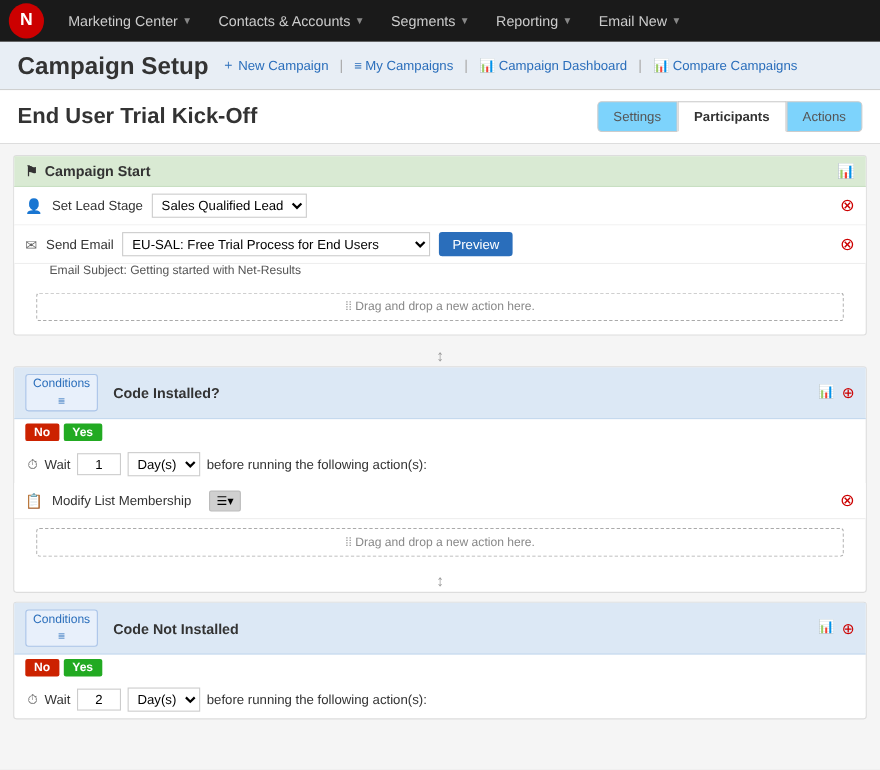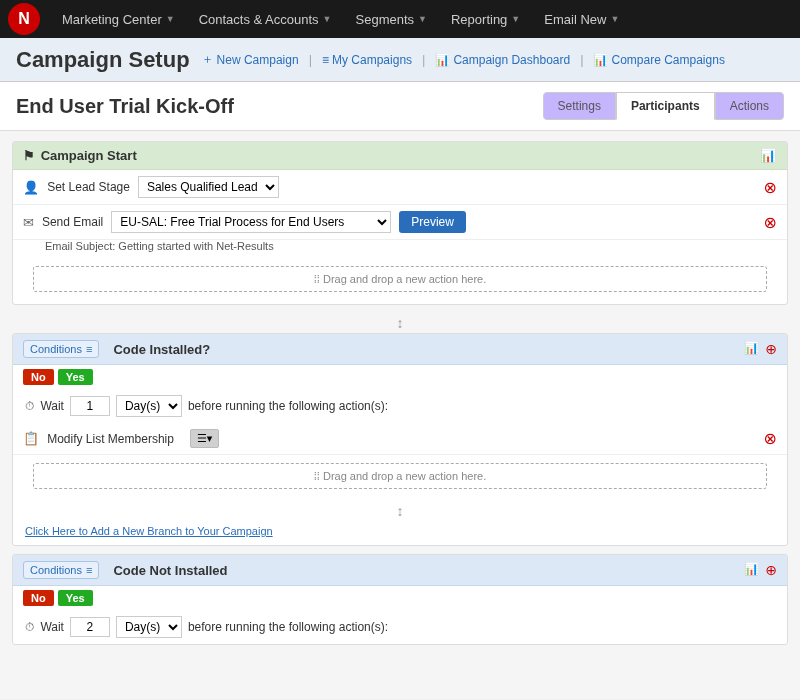--- a/index.html
+++ b/index.html
@@ -61,21 +61,21 @@
     }
     .campaign-name {
       font-size: 20px; font-weight: bold; color: #333;
     }
     .tab-group {
       display: flex;
     }
     .tab-btn {
       padding: 6px 14px;
       border: 1px solid #ccc;
-      background: #c4b5fd;
+      background: #7dd3fc;
       cursor: pointer;
       font-size: 12px;
       color: #555;
     }
     .tab-btn.active {
       background: white;
       border-bottom: 1px solid white;
       color: #333;
       font-weight: bold;
     }
@@ -116,20 +116,21 @@
     }
     .condition-badge {
       background: #e8f0fb;
       border: 1px solid #aac4e8;
       border-radius: 3px;
       padding: 2px 6px;
       font-size: 11px;
       color: #2a6ebb;
       display: flex; align-items: center; gap: 4px;
       cursor: pointer;
+      flex-direction: column;
     }
     .condition-name {
       font-size: 13px; color: #333; margin-left: 8px; font-weight: bold;
     }
     .chart-icon { color: #666; font-size: 12px; cursor: pointer; }
     .refresh-icon { color: #e05; font-size: 12px; cursor: pointer; }
 
     
     .action-row {
       display: flex; align-items: center; padding: 6px 10px;
@@ -339,23 +340,20 @@
 
     <div style="padding: 4px 10px 8px;">
       <div class="drag-drop-row">
         <span>⁞⁞</span>
         <span>Drag and drop a new action here.</span>
       </div>
     </div>
 
     <div class="connector-line">↕</div>
 
-    <div class="add-branch-link">
-      <span>Click Here to Add a New Branch to Your Campaign</span>
-    </div>
   </div>
 
   <div class="section-block">
     <div class="condition-header">
       <div style="display:flex; align-items:center; gap:6px;">
         <div class="condition-badge">
           <span>Conditions</span>
           <span>≡</span>
         </div>
         <span class="condition-name">Code Not Installed</span>

